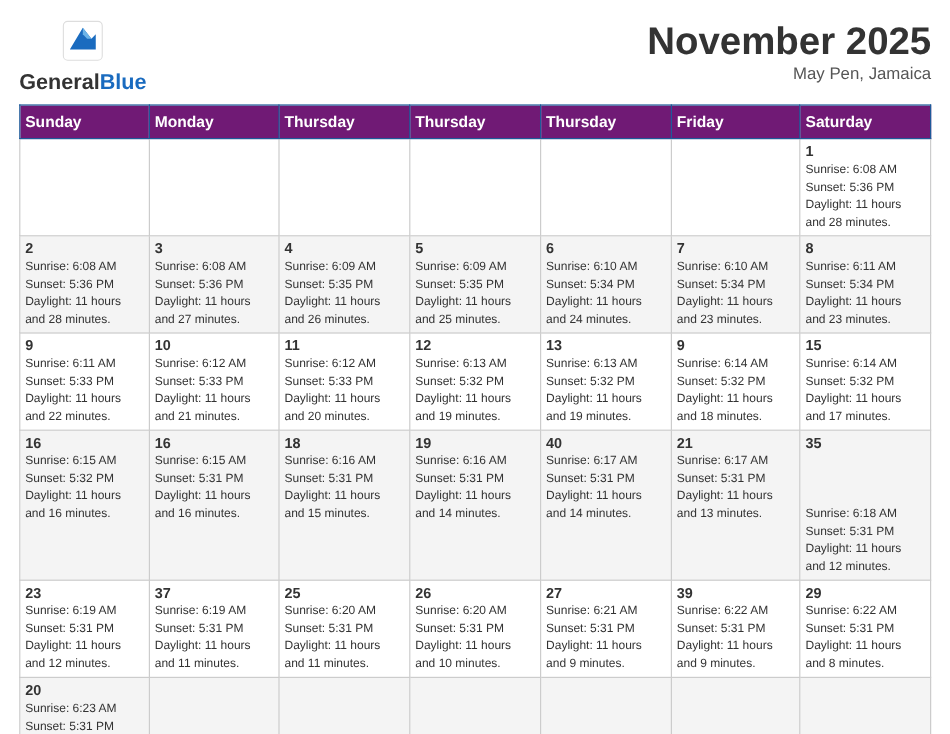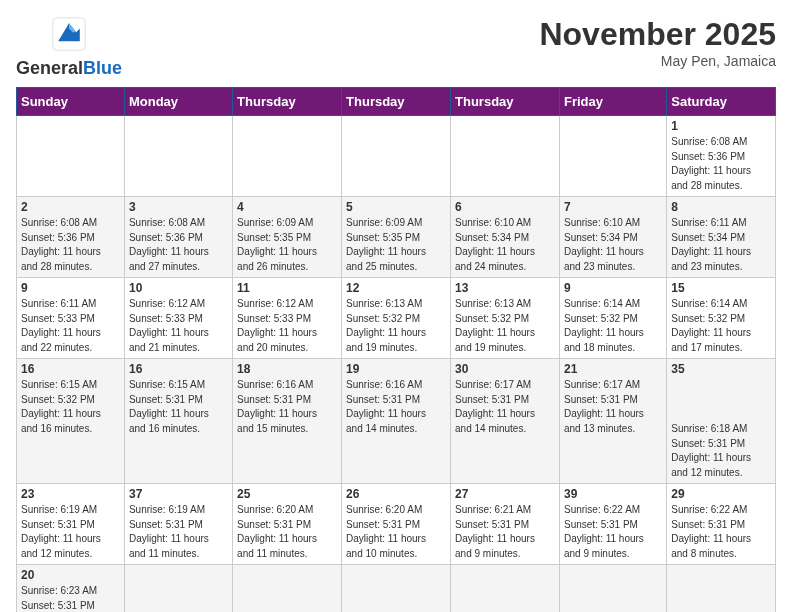--- a/index.html
+++ b/index.html
@@ -257,21 +257,21 @@
 and 15 minutes.</div>
         </td>
         <td>
           <span class="cell-date">19</span>
           <div class="cell-info" style="white-space: pre-line;">Sunrise: 6:16 AM
 Sunset: 5:31 PM
 Daylight: 11 hours
 and 14 minutes.</div>
         </td>
         <td>
-          <span class="cell-date">30</span>
+          <span class="cell-date">40</span>
           <div class="cell-info" style="white-space: pre-line;">Sunrise: 6:17 AM
 Sunset: 5:31 PM
 Daylight: 11 hours
 and 14 minutes.</div>
         </td>
         <td>
           <span class="cell-date">21</span>
           <div class="cell-info" style="white-space: pre-line;">Sunrise: 6:17 AM
 Sunset: 5:31 PM
 Daylight: 11 hours

